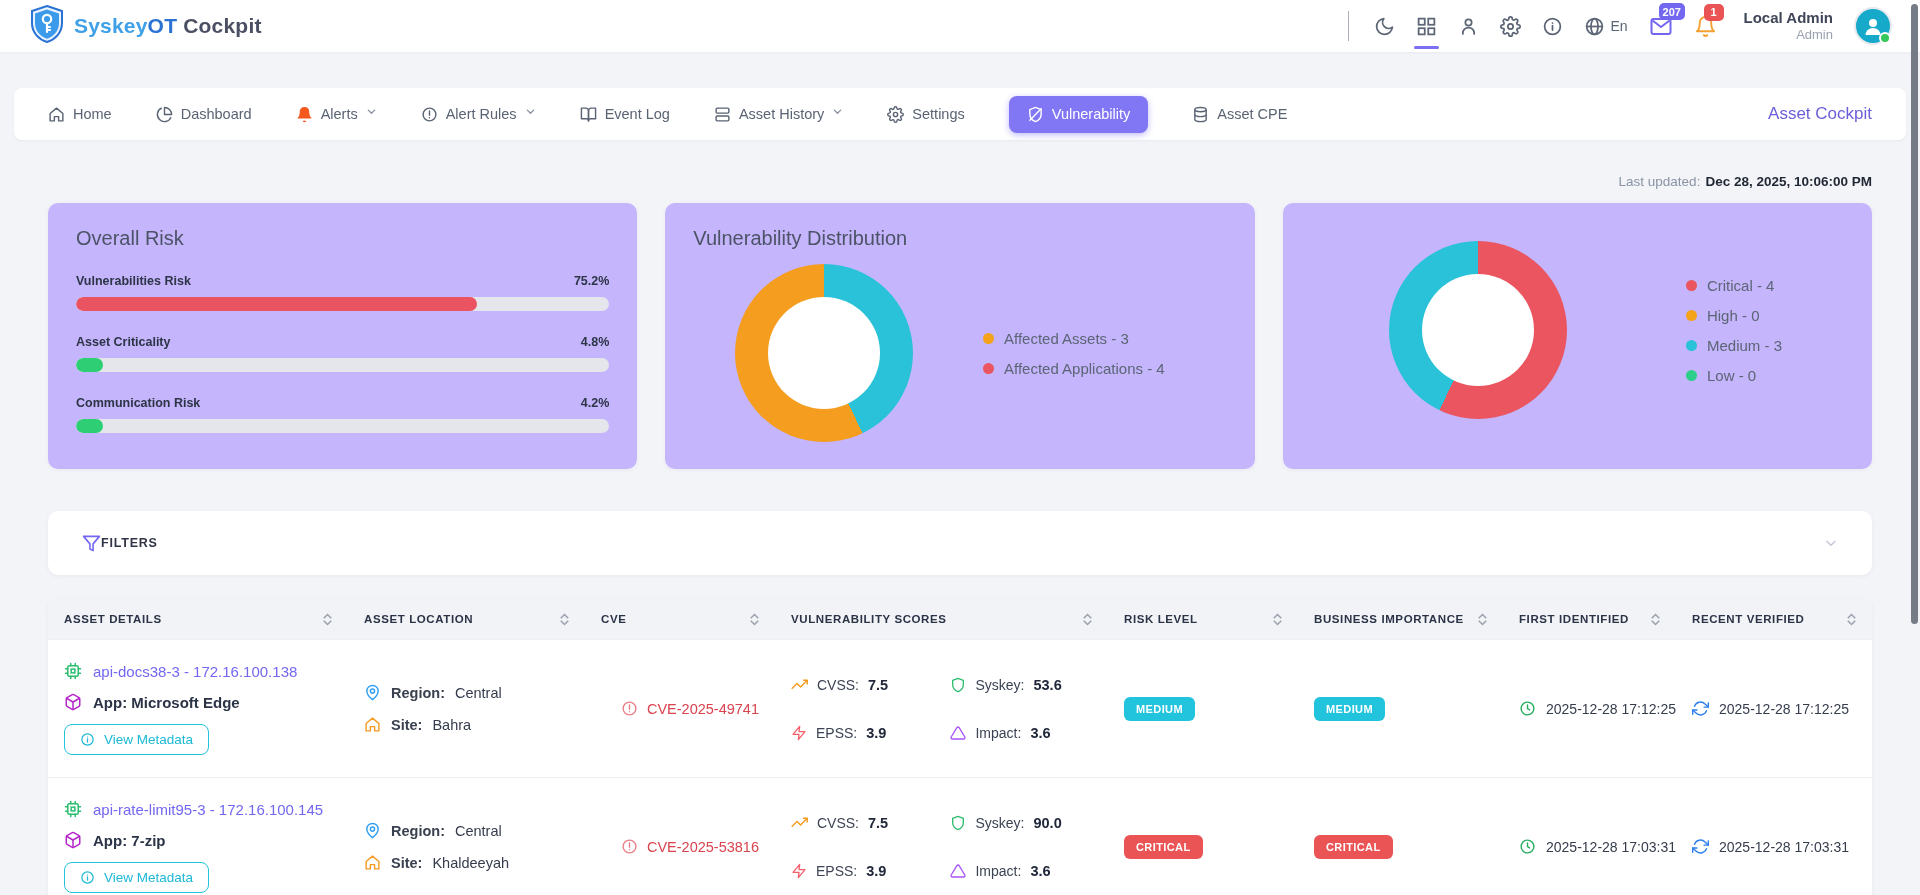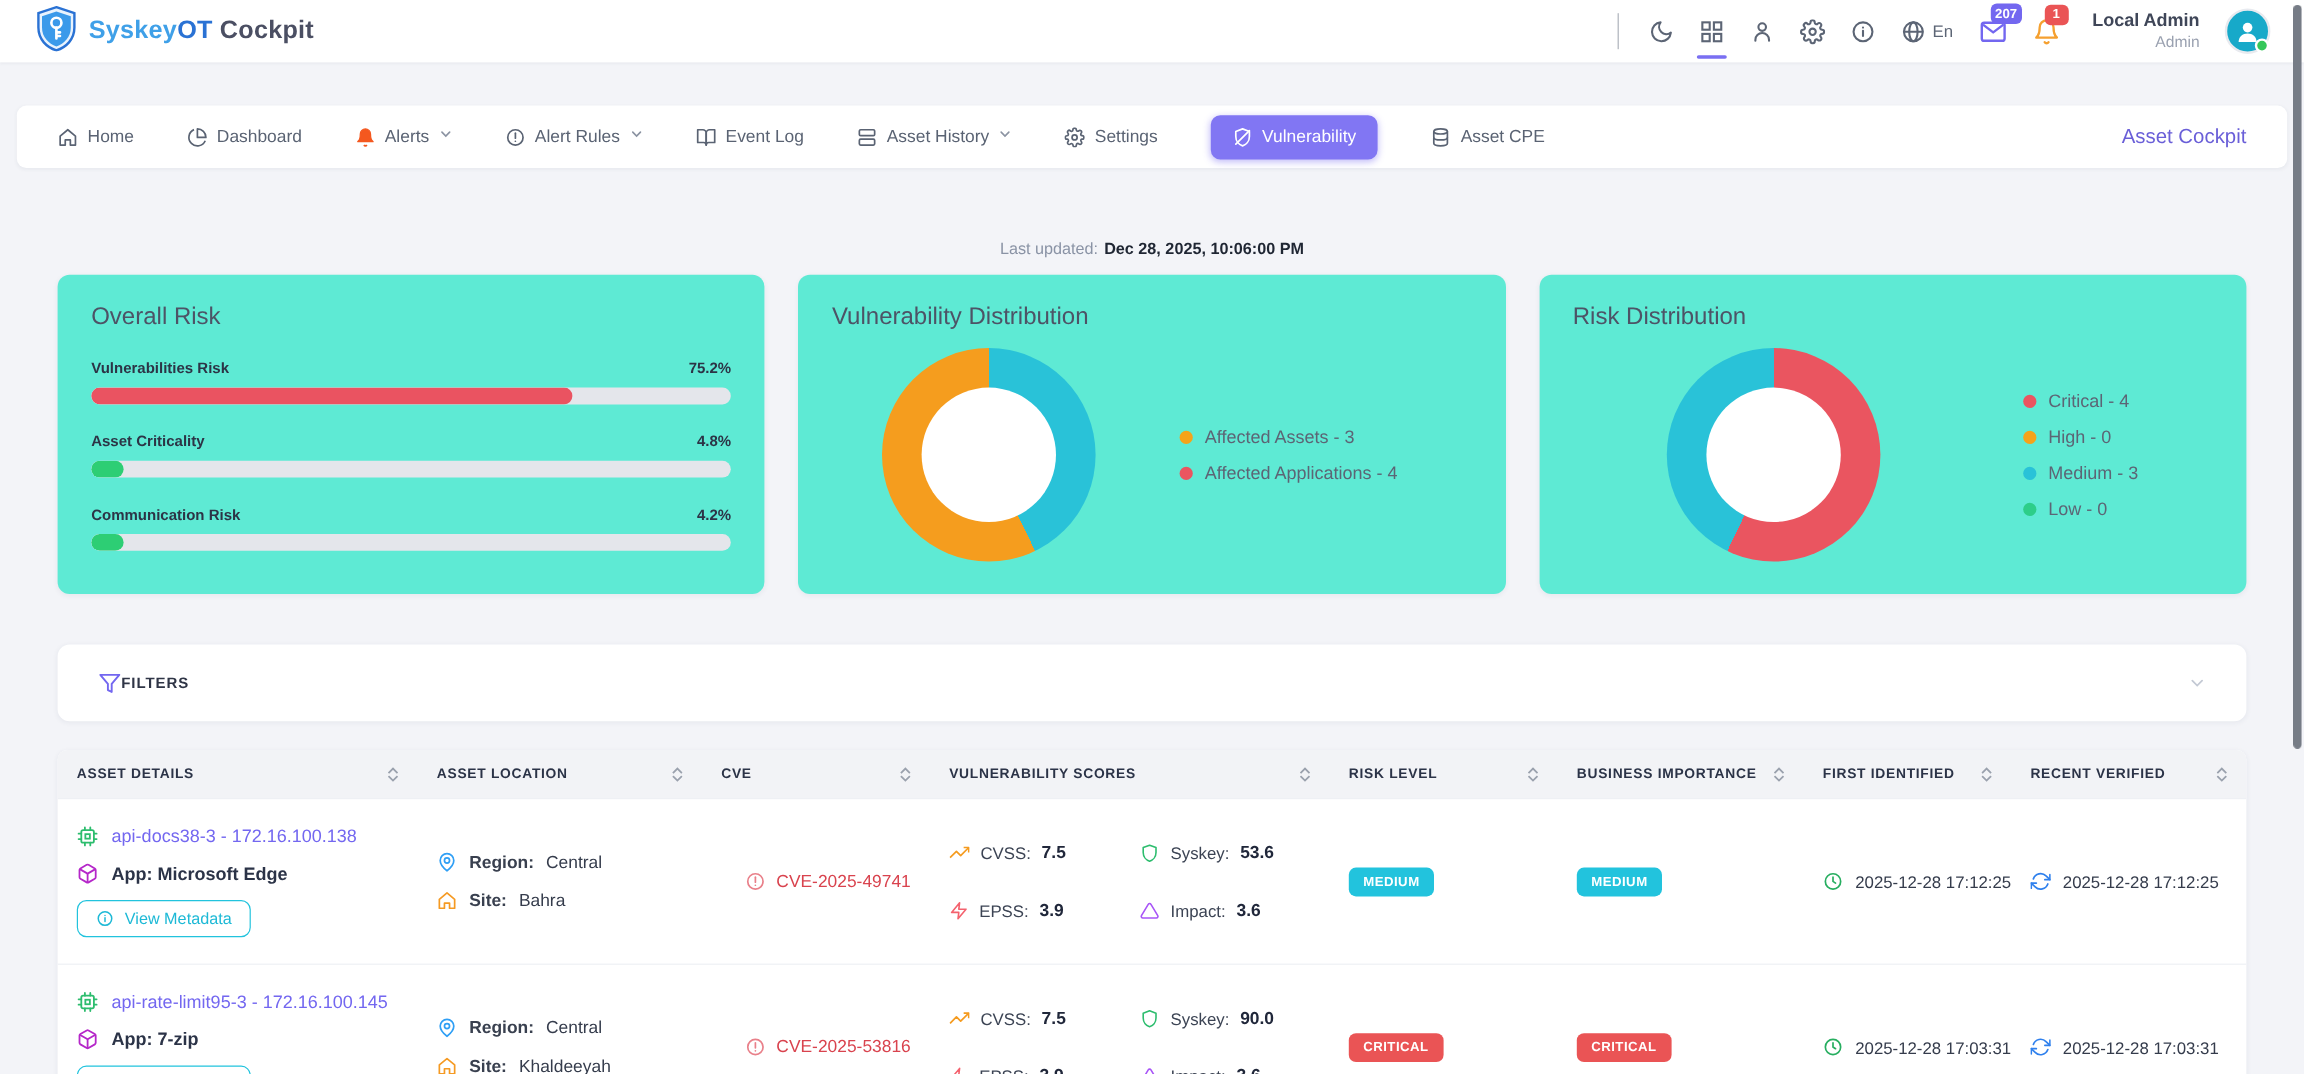--- a/index.html
+++ b/index.html
@@ -38,25 +38,25 @@
     box-shadow:0 1px 3px rgba(40,50,80,.05); }
   .nav-item { display:flex; align-items:flex-start; gap:8px; font-size:14.5px; color:#5a6373;
     cursor:pointer; white-space:nowrap; }
   .nav-item .chev { color:#8b93a2; }
   .nav-item.active { background:#8176f3; color:#fff; border-radius:8px; padding:10px 18px;
     box-shadow:0 2px 6px rgba(115,103,240,.45); }
   .nav-right { margin-left:auto; font-size:17px; color:#6a5fd8; font-weight:500; cursor:pointer; }
 
   
   .content { padding:0 48px; }
-  .updated-row { margin-top:60px; text-align:center; font-size:13.5px; color:#8a93a5; }
+  .updated-row { margin-top:34px; text-align:right; font-size:13.5px; color:#8a93a5; }
   .updated-row b { color:#1f2633; margin-left:5px; }
 
   .cards { margin-top:14px; display:grid; grid-template-columns:1fr 1fr 1fr; gap:28px; }
-  .card { background:#5eead4; border-radius:10px; box-shadow:0 1px 4px rgba(40,50,80,.06);
+  .card { background:#c4b5fd; border-radius:10px; box-shadow:0 1px 4px rgba(40,50,80,.06);
     padding:24px 28px; height:266px; }
   .card-title { font-size:20px; color:#4d5366; font-weight:500; }
 
   
   .bar-group { margin-top:24px; }
   .bar-head { display:flex; justify-content:space-between; font-size:12.5px; font-weight:bold;
     color:#2c3446; margin-bottom:9px; }
   .bar-track { height:14px; border-radius:7px; background:#e4e6eb; overflow:hidden; }
   .bar-fill { height:100%; border-radius:7px; }
   .fill-red { background:#ea5361; }
@@ -335,21 +335,20 @@
           </div>
           <div class="legend-item">
             <span class="dot dot-red"></span>
             <span>Affected Applications - 4</span>
           </div>
         </div>
       </div>
     </section>
 
     <section class="card">
-      <h2 class="card-title">Risk Distribution</h2>
       <div class="donut-wrap">
         <div class="donut donut-risk"></div>
         <div class="legend">
           <div class="legend-item">
             <span class="dot dot-red"></span>
             <span>Critical - 4</span>
           </div>
           <div class="legend-item">
             <span class="dot dot-orange"></span>
             <span>High - 0</span>

